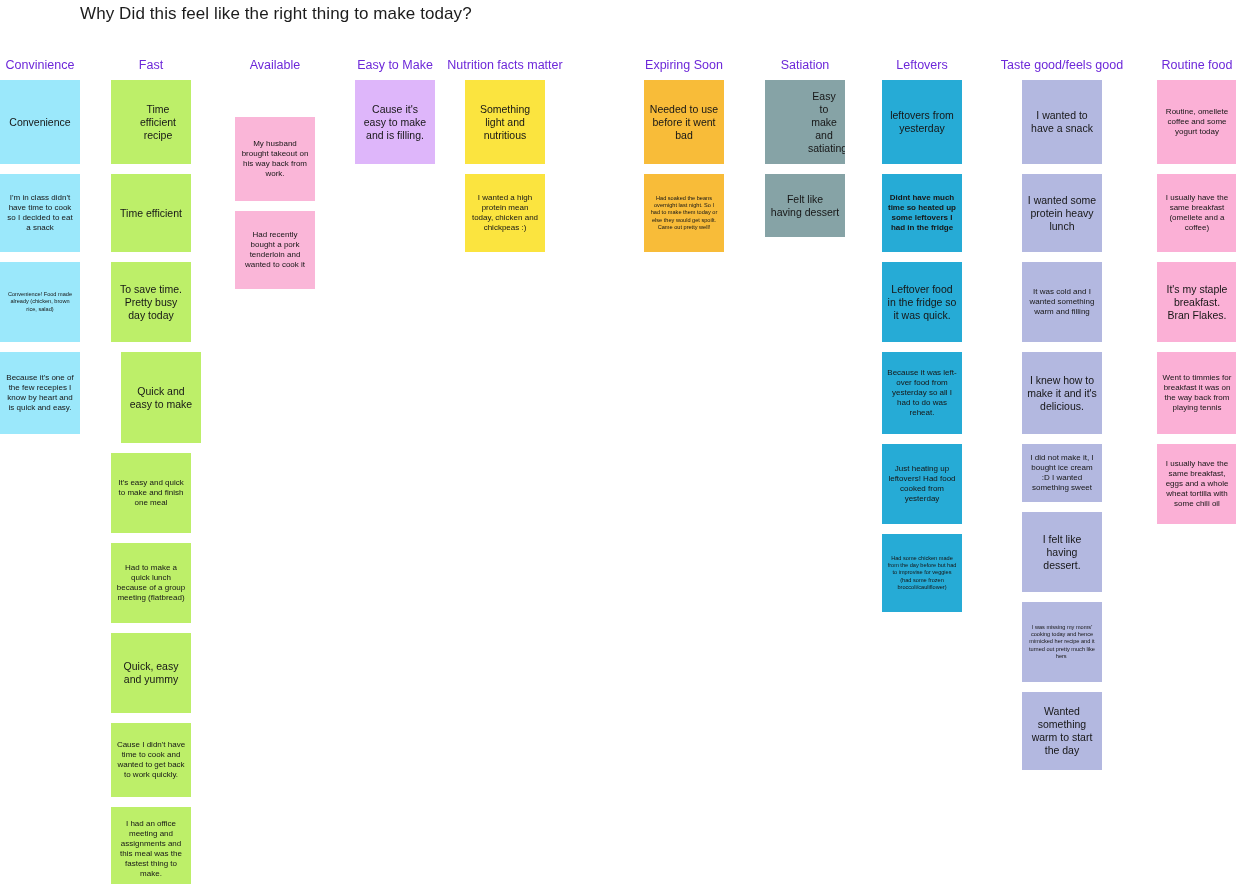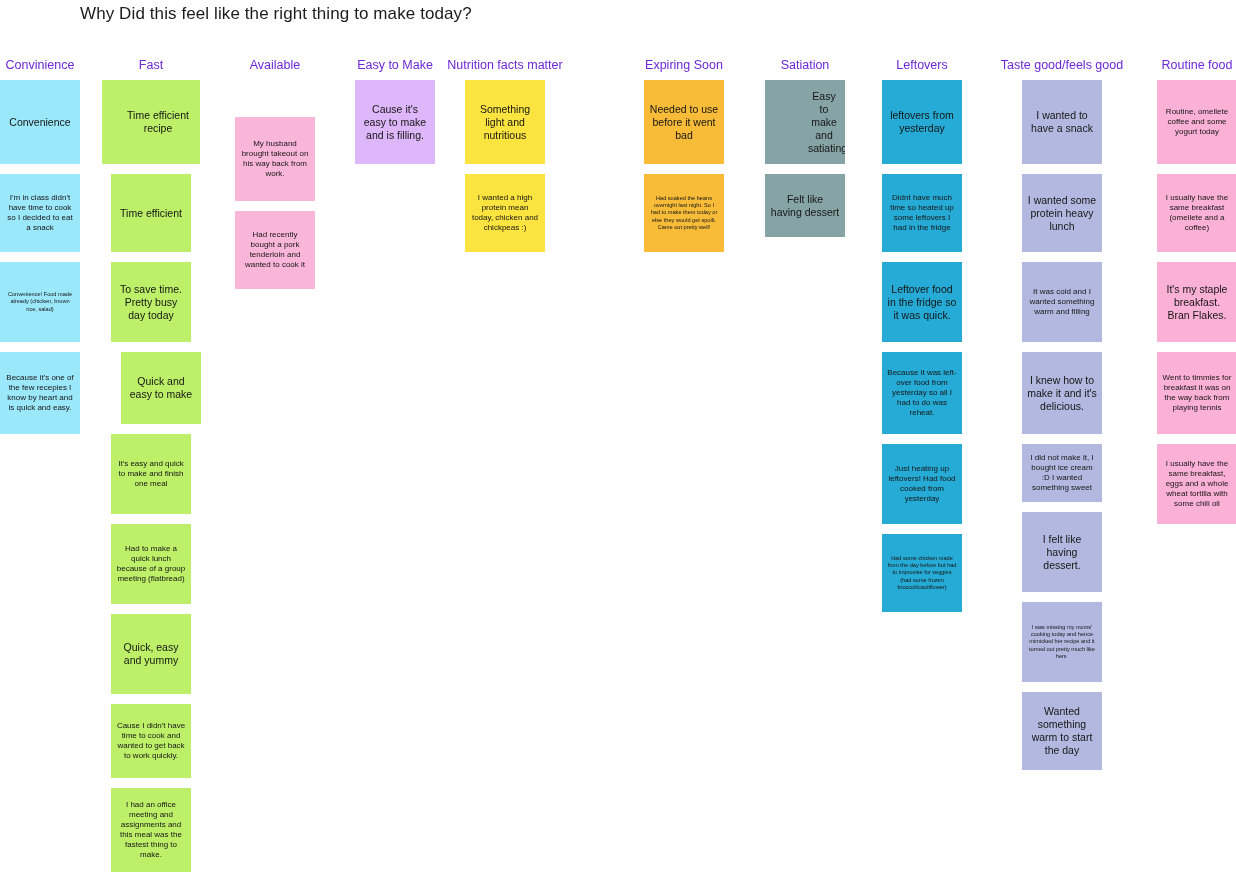--- a/index.html
+++ b/index.html
@@ -116,30 +116,30 @@
             <span>Convenience! Food made already (chicken, brown rice, salad)</span>
           </div>
           <div class="note t-sm" style="background: rgb(155, 232, 251); width: 80px; height: 82px;">
             <span>Because it's one of the few recepies I know by heart and is quick and easy.</span>
           </div>
         </div>
       </div>
       <div class="column" style="position: absolute; left: 111px; top: 0px; width: 80px;">
         <div class="col-header">Fast</div>
         <div class="notes">
-          <div class="note t-md" style="background: rgb(189, 239, 105); width: 98px; height: 84px; padding-left: 19px;">
+          <div class="note t-md" style="background: rgb(189, 239, 105); width: 80px; height: 84px; padding-left: 19px;">
             <span>Time efficient recipe</span>
           </div>
           <div class="note t-md" style="background: rgb(189, 239, 105); width: 80px; height: 78px;">
             <span>Time efficient</span>
           </div>
           <div class="note t-md" style="background: rgb(189, 239, 105); width: 80px; height: 80px;">
             <span>To save time. Pretty busy day today</span>
           </div>
-          <div class="note t-md" style="background: rgb(189, 239, 105); width: 80px; height: 72px; margin-left: 20px;">
+          <div class="note t-md" style="background: rgb(189, 239, 105); width: 80px; height: 91px; margin-left: 20px;">
             <span>Quick and easy to make</span>
           </div>
           <div class="note t-sm" style="background: rgb(189, 239, 105); width: 80px; height: 80px;">
             <span>It's easy and quick to make and finish one meal</span>
           </div>
           <div class="note t-sm" style="background: rgb(189, 239, 105); width: 80px; height: 80px;">
             <span>Had to make a quick lunch because of a group meeting (flatbread)</span>
           </div>
           <div class="note t-md" style="background: rgb(189, 239, 105); width: 80px; height: 80px;">
             <span>Quick, easy and yummy</span>
@@ -203,21 +203,21 @@
             <span>Felt like having dessert</span>
           </div>
         </div>
       </div>
       <div class="column" style="position: absolute; left: 882px; top: 0px; width: 80px;">
         <div class="col-header">Leftovers</div>
         <div class="notes">
           <div class="note t-md" style="background: rgb(38, 171, 214); width: 80px; height: 84px;">
             <span>leftovers from yesterday</span>
           </div>
-          <div class="note t-sm" style="background: rgb(38, 171, 214); width: 80px; height: 78px;">
+          <div class="note t-sm" style="background: rgb(38, 171, 214); width: 80px; height: 78px; font-weight: bold;">
             <span>Didnt have much time so heated up some leftovers I had in the fridge</span>
           </div>
           <div class="note t-md" style="background: rgb(38, 171, 214); width: 80px; height: 80px;">
             <span>Leftover food in the fridge so it was quick.</span>
           </div>
           <div class="note t-sm" style="background: rgb(38, 171, 214); width: 80px; height: 82px;">
             <span>Because it was left-over food from yesterday so all I had to do was reheat.</span>
           </div>
           <div class="note t-sm" style="background: rgb(38, 171, 214); width: 80px; height: 80px;">
             <span>Just heating up leftovers! Had food cooked from yesterday</span>

